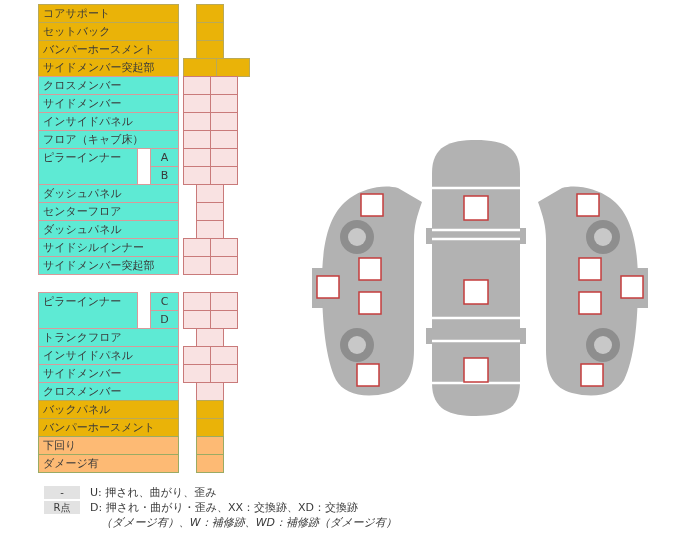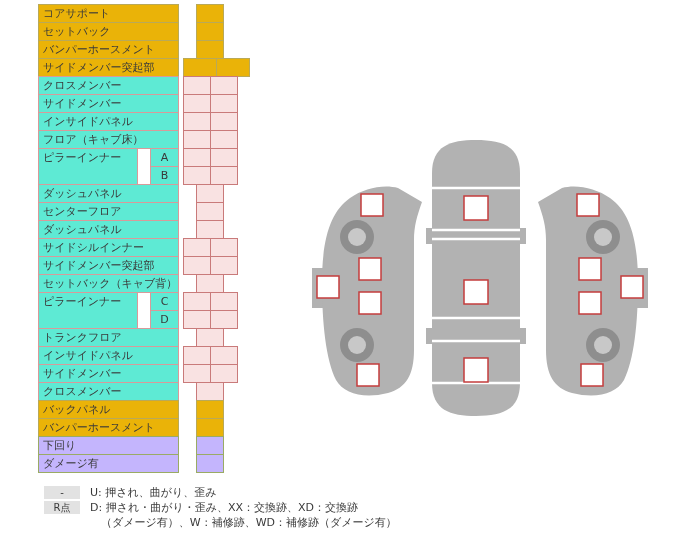--- a/index.html
+++ b/index.html
@@ -25,32 +25,32 @@
     position:absolute; top:0; height:19px; width:28px;
     border:1px solid; box-sizing:border-box;
   }
   .cs  { left:158px; }
   .cd1 { left:145px; } .cd2 { left:172px; }
   .cw1 { left:145px; width:34px; } .cw2 { left:178px; width:34px; }
 
   .t-y .lbl, .t-y .sub, .t-y .cell { background:#eab308; border-color:#B9A958; }
   .t-p .lbl, .t-p .sub             { background:#5eead4; border-color:#D89A9A; }
   .t-p .cell                       { background:#F9E2E2; border-color:#C97A7A; }
-  .t-g .lbl, .t-g .sub, .t-g .cell { background:#c4b5fd; border-color:#9AAB64; }
+  .t-g .lbl, .t-g .sub, .t-g .cell { background:#fdba74; border-color:#9AAB64; }
 
   #diagram { position:absolute; left:300px; top:128px; width:360px; height:300px; }
 
   .legend-line { position:absolute; left:0; width:692px; height:15px; }
   .legend-badge {
     position:absolute; left:44px; width:36px; height:13px;
     background:#E2E2E2; text-align:center;
     font-size:10px; line-height:13px; color:#3a3a3a;
   }
   .legend-text { position:absolute; left:90px; top:0; font-size:11px; line-height:14px; white-space:nowrap; }
-  .legend-text.indent { left:101px; }
+  .legend-text.indent { left:101px;font-style:italic; }
 </style>
 </head>
 <body>
 
 <div id="screen">
 
   <div class="row t-y" style="top:4px">
     <div class="lbl">コアサポート</div>
     <div class="cell cs"></div>
   </div>
@@ -113,24 +113,20 @@
   </div>
   <div class="row t-p" style="top:238px">
     <div class="lbl">サイドシルインナー</div>
     <div class="cell cd1"></div>
     <div class="cell cd2"></div>
   </div>
   <div class="row t-p" style="top:256px">
     <div class="lbl">サイドメンバー突起部</div>
     <div class="cell cd1"></div>
     <div class="cell cd2"></div>
-  </div>
-  <div class="row t-p" style="top:274px">
-    <div class="lbl">セットバック（キャブ背）</div>
-    <div class="cell cs"></div>
   </div>
 
   <div class="row t-p" style="top:292px">
     <div class="lbl main2">ピラーインナー</div>
     <div class="sub">C</div>
     <div class="cell cd1"></div>
     <div class="cell cd2"></div>
   </div>
   <div class="row t-p" style="top:310px">
     <div class="sub">D</div>

